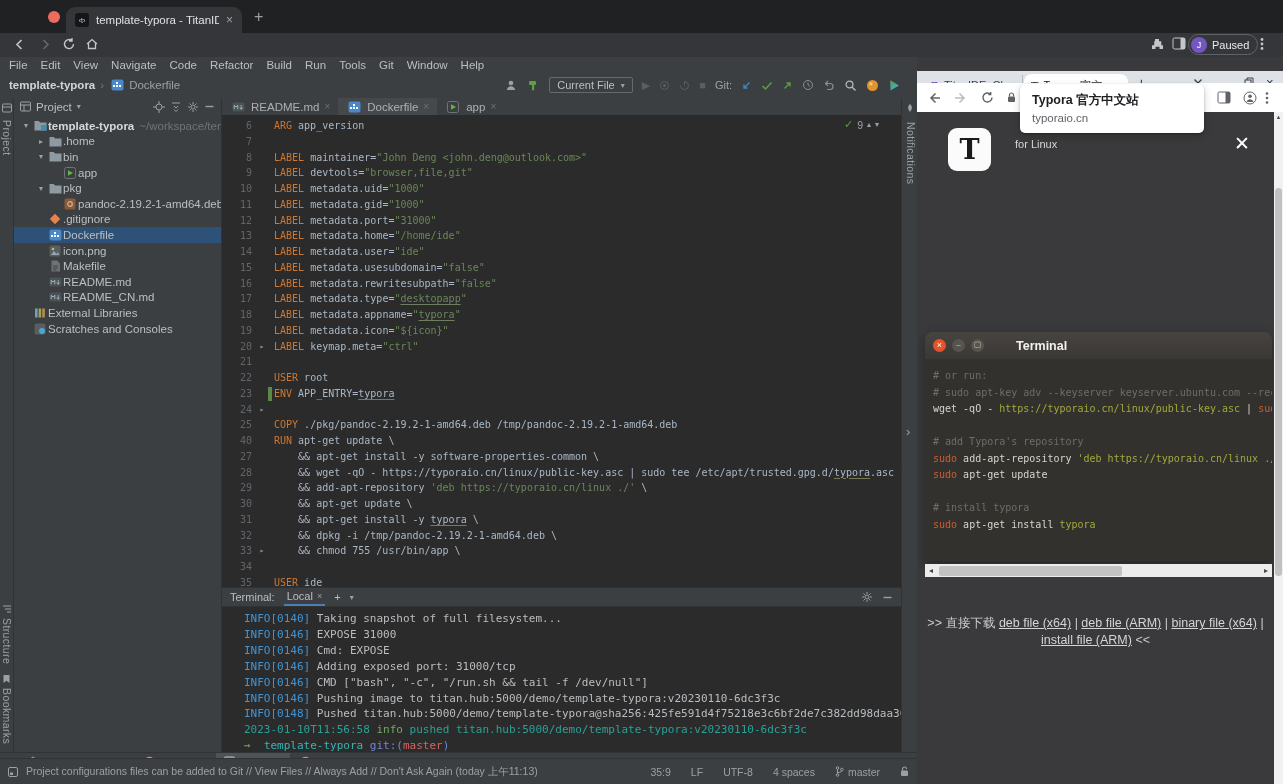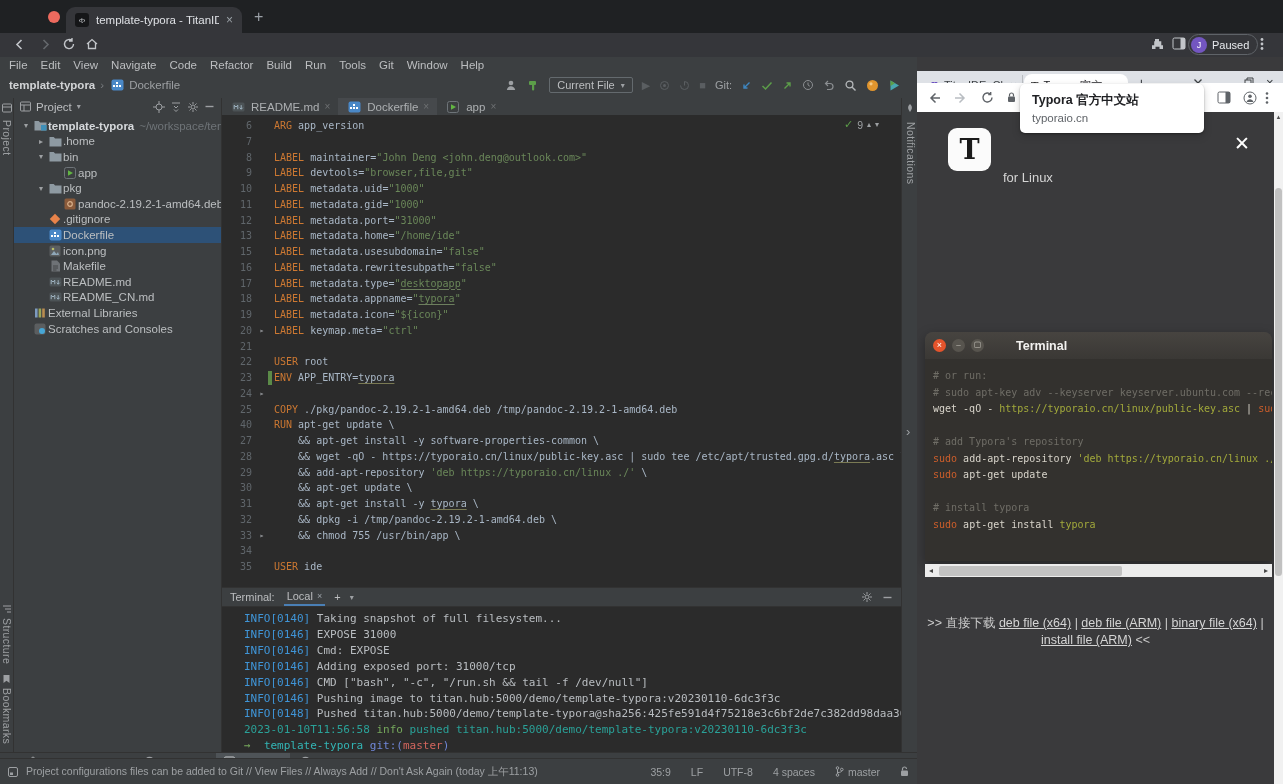--- a/index.html
+++ b/index.html
@@ -97,21 +97,21 @@
   .bp-toolbar { position:absolute; top:26px; left:0; right:0; height:29px; background:#fff; display:flex; align-items:center; gap:13px; padding:0 10px; color:#5f6368; }
   .bp-popup { position:absolute; left:103px; top:27px; width:184px; background:#fff; border-radius:5px; box-shadow:0 1px 2px rgba(0,0,0,.3), 0 3px 8px rgba(0,0,0,.18); padding:8px 12px 9px; z-index:9; }
   .bp-popup .t { font-size:12.5px; font-weight:bold; color:#202124; }
   .bp-popup .dmn { font-size:11.5px; color:#5f6368; margin-top:3px; }
   .bp-scroll { position:absolute; top:55px; right:0; width:9px; bottom:0; background:#f1f1f1; }
   .bps-up { height:10px; text-align:center; font-size:6px; color:#505050; line-height:11px; }
   .bps-thumb { position:absolute; left:1px; right:1px; top:76px; height:388px; background:#c1c1c1; border-radius:4px; }
   .bp-content { position:absolute; top:55px; left:0; width:357px; bottom:0; background:#3a3a3c; overflow:hidden; }
 
   .ty-logo { position:absolute; left:31px; top:16px; width:43px; height:43px; background:#fbfbfb; border-radius:9px; display:flex; align-items:center; justify-content:center; font-family:"DejaVu Serif", serif; font-weight:bold; font-size:27px; color:#1b1b1b; }
-  .ty-heading { position:absolute; left:86px; top:26px; font-size:13px; color:#d5d5d5;margin-top:32px; }
+  .ty-heading { position:absolute; left:98px; top:26px; font-size:11px; color:#d5d5d5; }
   .ty-close { position:absolute; right:24px; top:20px; font-size:19px; color:#fff; }
 
   .ty-term { position:absolute; left:8px; top:220px; width:347px; height:229px; border-radius:8px 8px 0 0; box-shadow:0 4px 12px rgba(0,0,0,.35); }
   .tt-bar { height:27px; background:linear-gradient(#474440,#3a3835); border-radius:8px 8px 0 0; display:flex; align-items:center; gap:6px; padding:0 8px; }
   .tt-btn { width:13px; height:13px; border-radius:50%; font-size:9px; line-height:12px; text-align:center; flex:none; }
   .tt-close { background:#e4542c; color:#fff; }
   .tt-min, .tt-max { background:#57544e; color:#c8c5bd; font-size:8px; }
   .tt-title { margin-left:26px; font-size:12.5px; font-weight:bold; color:#f2f1ef; }
   .tt-body { height:202px; background:#33312e; padding:9px 8px; font-family:"DejaVu Sans Mono", monospace; font-size:10px; line-height:16.5px; white-space:pre; overflow:hidden; }
   .ul-c{color:#6f6d66} .ul-w{color:#d8d4ca} .ul-o{color:#cd5e2b} .ul-g{color:#a2a93b}
@@ -532,20 +532,21 @@
         <div class="editor">
           <div class="code" id="code-lines">
               <div class="cl"><span class="gut">6</span><span class="foldc"></span><span class="chgc"></span><span><span class="sg-k">ARG</span><span class="sg-p"> app_version</span></span></div>
               <div class="cl"><span class="gut">7</span><span class="foldc"></span><span class="chgc"></span><span></span></div>
               <div class="cl"><span class="gut">8</span><span class="foldc"></span><span class="chgc"></span><span><span class="sg-k">LABEL</span><span class="sg-p"> maintainer=</span><span class="sg-s">"John Deng &lt;john.deng@outlook.com&gt;"</span></span></div>
               <div class="cl"><span class="gut">9</span><span class="foldc"></span><span class="chgc"></span><span><span class="sg-k">LABEL</span><span class="sg-p"> devtools=</span><span class="sg-s">"browser,file,git"</span></span></div>
               <div class="cl"><span class="gut">10</span><span class="foldc"></span><span class="chgc"></span><span><span class="sg-k">LABEL</span><span class="sg-p"> metadata.uid=</span><span class="sg-s">"1000"</span></span></div>
               <div class="cl"><span class="gut">11</span><span class="foldc"></span><span class="chgc"></span><span><span class="sg-k">LABEL</span><span class="sg-p"> metadata.gid=</span><span class="sg-s">"1000"</span></span></div>
               <div class="cl"><span class="gut">12</span><span class="foldc"></span><span class="chgc"></span><span><span class="sg-k">LABEL</span><span class="sg-p"> metadata.port=</span><span class="sg-s">"31000"</span></span></div>
               <div class="cl"><span class="gut">13</span><span class="foldc"></span><span class="chgc"></span><span><span class="sg-k">LABEL</span><span class="sg-p"> metadata.home=</span><span class="sg-s">"/home/ide"</span></span></div>
+              <div class="cl"><span class="gut">14</span><span class="foldc"></span><span class="chgc"></span><span><span class="sg-k">LABEL</span><span class="sg-p"> metadata.user=</span><span class="sg-s">"ide"</span></span></div>
               <div class="cl"><span class="gut">15</span><span class="foldc"></span><span class="chgc"></span><span><span class="sg-k">LABEL</span><span class="sg-p"> metadata.usesubdomain=</span><span class="sg-s">"false"</span></span></div>
               <div class="cl"><span class="gut">16</span><span class="foldc"></span><span class="chgc"></span><span><span class="sg-k">LABEL</span><span class="sg-p"> metadata.rewritesubpath=</span><span class="sg-s">"false"</span></span></div>
               <div class="cl"><span class="gut">17</span><span class="foldc"></span><span class="chgc"></span><span><span class="sg-k">LABEL</span><span class="sg-p"> metadata.type=</span><span class="sg-s">"</span><span class="sg-su">desktopapp</span><span class="sg-s">"</span></span></div>
               <div class="cl"><span class="gut">18</span><span class="foldc"></span><span class="chgc"></span><span><span class="sg-k">LABEL</span><span class="sg-p"> metadata.appname=</span><span class="sg-s">"</span><span class="sg-su">typora</span><span class="sg-s">"</span></span></div>
               <div class="cl"><span class="gut">19</span><span class="foldc"></span><span class="chgc"></span><span><span class="sg-k">LABEL</span><span class="sg-p"> metadata.icon=</span><span class="sg-s">"${icon}"</span></span></div>
               <div class="cl"><span class="gut">20</span><span class="foldc">▸</span><span class="chgc"></span><span><span class="sg-k">LABEL</span><span class="sg-p"> keymap.meta=</span><span class="sg-s">"ctrl"</span></span></div>
               <div class="cl"><span class="gut">21</span><span class="foldc"></span><span class="chgc"></span><span></span></div>
               <div class="cl"><span class="gut">22</span><span class="foldc"></span><span class="chgc"></span><span><span class="sg-k">USER</span><span class="sg-p"> root</span></span></div>
               <div class="cl chg"><span class="gut">23</span><span class="foldc"></span><span class="chgc"></span><span><span class="sg-k">ENV</span><span class="sg-p"> APP_ENTRY=</span><span class="sg-pu">typora</span></span></div>
               <div class="cl"><span class="gut">24</span><span class="foldc">▸</span><span class="chgc"></span><span></span></div>

